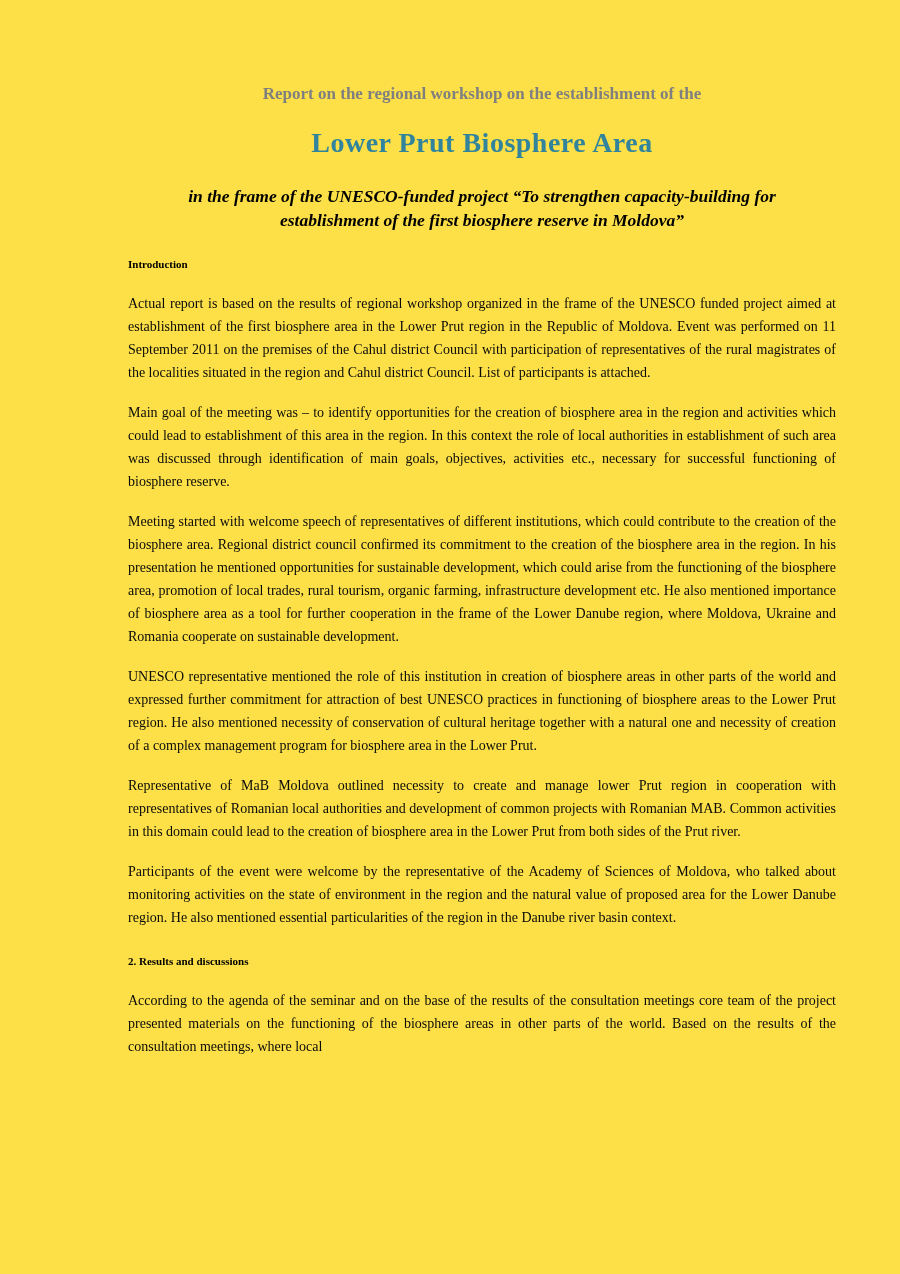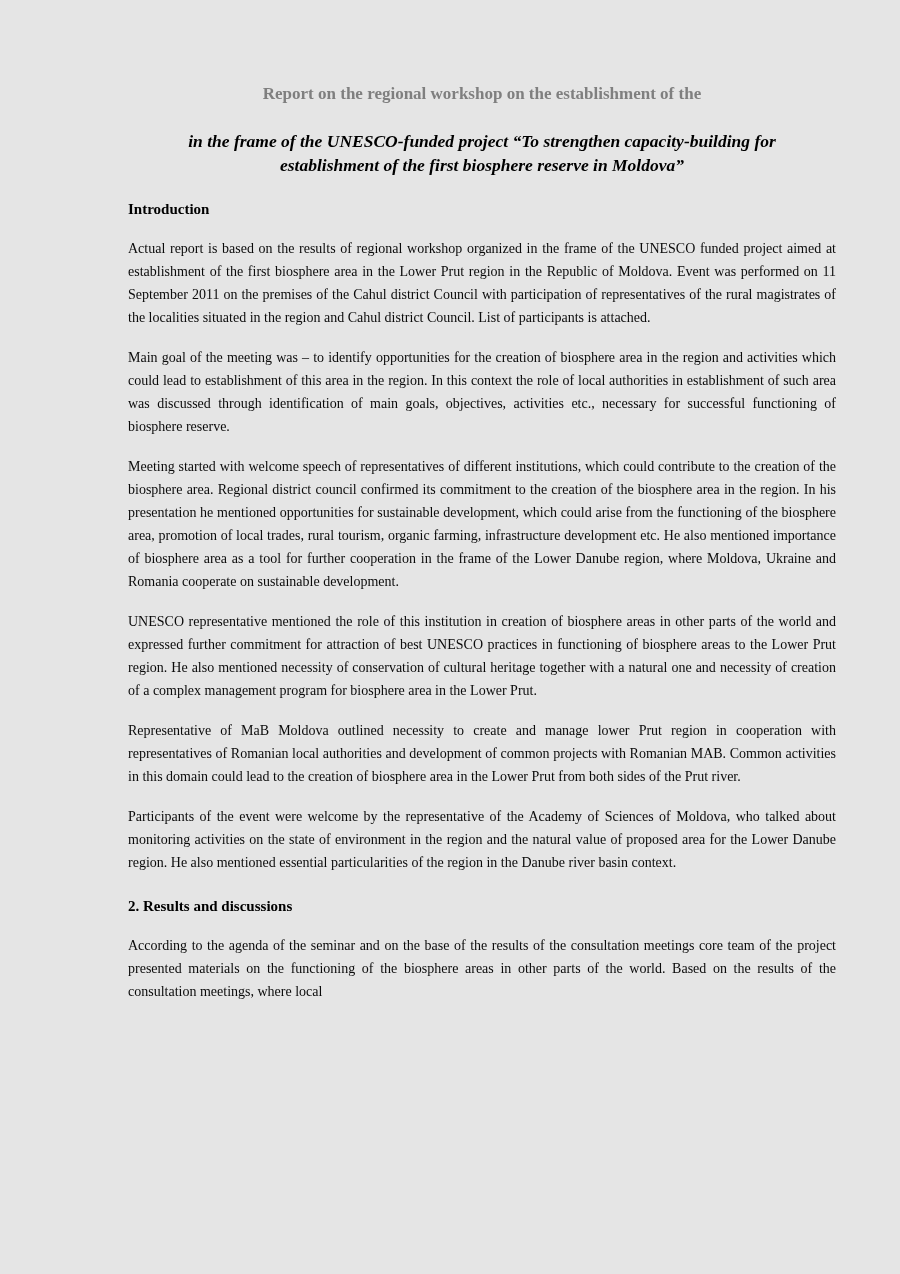--- a/index.html
+++ b/index.html
@@ -11,21 +11,21 @@
   body {
     width: 900px;
     height: 1274px;
     font-family: "Liberation Serif", "DejaVu Serif", serif;
     color: #0a0a0a;
     overflow: hidden;
   }
   .page {
     width: 900px;
     height: 1274px;
-    background: #e5e5e5;
+    background: #fde047;
     padding: 84px 64px 0 128px;
   }
   .hdr-line {
     margin: 0;
     text-align: center;
     color: #7f7f7f;
     font-weight: bold;
     font-size: 17px;
     line-height: 20px;
   }
@@ -47,40 +47,41 @@
     color: #000000;
     font-style: italic;
   }
   .prepared {
     margin: 17px 0 0 0;
     font-size: 16.5px;
     line-height: 21px;
   }
   .sec-heading {
     margin: 21px 0 0 0;
-    font-size: 15px;
+    font-size: 11px;
     font-weight: bold;
     line-height: 22px;
     color: #000000;
   }
   .body-p {
     margin: 17px 0 0 0;
     font-size: 14px;
     line-height: 23px;
     text-align: justify;
     color: #0a0a0a;
   }
 </style>
 </head>
 <body>
 
 <div class="page">
 
   <p class="hdr-line">Report on the regional workshop on the establishment of the</p>
 
+  <h1 class="doc-title">Lower Prut Biosphere Area</h1>
 
   <p class="doc-subtitle">in the frame of the  UNESCO-funded project “To strengthen capacity-building for establishment of the first biosphere reserve in Moldova”</p>
 
 
   <h2 class="sec-heading">Introduction</h2>
 
   <p class="body-p">Actual report is based on the results of regional workshop organized in the frame of the UNESCO funded project aimed at establishment of the first biosphere area in the Lower Prut region in the Republic of Moldova. Event was performed on 11 September 2011 on the premises of the Cahul district Council with participation of representatives of the rural magistrates of the localities situated in the region and Cahul district Council. List of participants is attached.</p>
 
   <p class="body-p">Main goal of the meeting was – to identify opportunities for the creation of biosphere area in the region and activities which could lead to establishment of this area in the region. In this context the role of local authorities in establishment of such area was discussed through identification of main goals, objectives, activities etc., necessary for successful functioning of biosphere reserve.</p>
 

